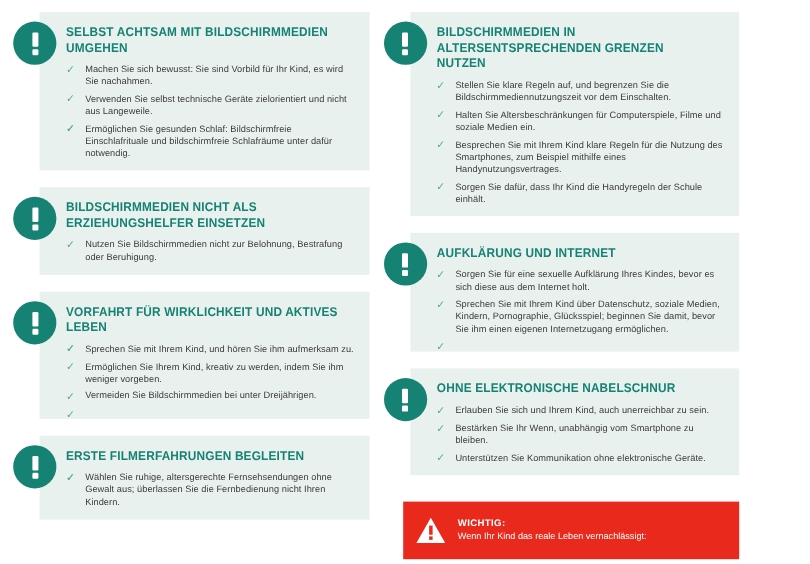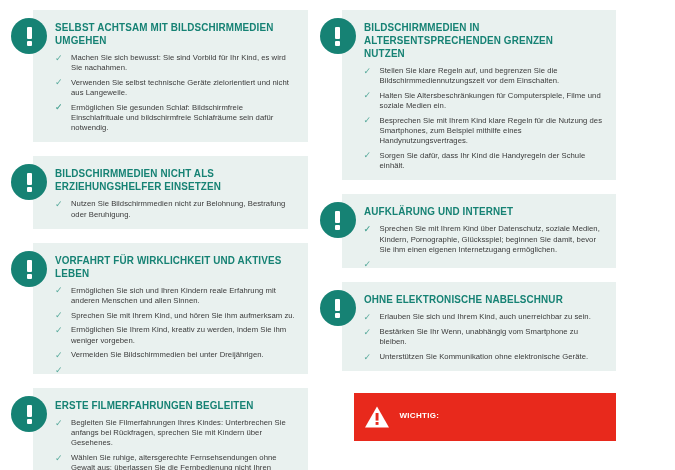--- a/index.html
+++ b/index.html
@@ -114,21 +114,21 @@
     width: 9px;
     height: 9px;
     color: #57a99b;
     font-size: 9px;
     line-height: 9px;
   }
 
   
   .warning-box {
     background: #e8291c;
-    margin-left: 34px;
+    margin-left: 16px;
     margin-top: 8px;
     padding: 9px 10px 10px 10px;
     box-sizing: border-box;
     display: flex;
     align-items: center;
     gap: 10px;
     min-height: 48px;
   }
   .warning-triangle {
     position: relative;
@@ -160,21 +160,21 @@
         <div class="icon-badge">
           <span class="bang-stem"></span>
           <span class="bang-dot"></span>
         </div>
         <div class="card-body">
           <div class="card-title">SELBST ACHTSAM MIT BILDSCHIRMMEDIEN UMGEHEN</div>
           <ul class="card-list">
             <li><span class="check-icon">✓</span><span>Machen Sie sich bewusst: Sie sind Vorbild für Ihr Kind, es wird Sie nachahmen.</span></li>
             <li><span class="check-icon">✓</span><span>Verwenden Sie selbst technische Geräte zielorientiert und nicht aus Langeweile.</span></li>
             <li><span class="check-icon">✓</span></li>
-            <li><span class="check-icon">✓</span><span>Ermöglichen Sie gesunden Schlaf: Bildschirmfreie Einschlafrituale und bildschirmfreie Schlafräume sein dafür notwendig.</span></li>
+            <li><span class="check-icon">✓</span><span>Ermöglichen Sie gesunden Schlaf: Bildschirmfreie Einschlafrituale und bildschirmfreie Schlafräume unter dafür notwendig.</span></li>
           </ul>
         </div>
       </div>
       <div class="card">
         <div class="icon-badge">
           <span class="bang-stem"></span>
           <span class="bang-dot"></span>
         </div>
         <div class="card-body">
           <div class="card-title">BILDSCHIRMMEDIEN NICHT ALS ERZIEHUNGSHELFER EINSETZEN</div>
@@ -184,37 +184,37 @@
         </div>
       </div>
       <div class="card">
         <div class="icon-badge">
           <span class="bang-stem"></span>
           <span class="bang-dot"></span>
         </div>
         <div class="card-body">
           <div class="card-title">VORFAHRT FÜR WIRKLICHKEIT UND AKTIVES LEBEN</div>
           <ul class="card-list">
-            <li><span class="check-icon">✓</span><span>Ermöglichen Sie sich und Ihren Kindern reale Erfahrung mit anderen Menschen und allen Sinnen.</span></li>
+            <li><span class="check-icon">✓</span></li>
             <li><span class="check-icon">✓</span><span>Sprechen Sie mit Ihrem Kind, und hören Sie ihm aufmerksam zu.</span></li>
             <li><span class="check-icon">✓</span><span>Ermöglichen Sie Ihrem Kind, kreativ zu werden, indem Sie ihm weniger vorgeben.</span></li>
             <li><span class="check-icon">✓</span><span>Vermeiden Sie Bildschirmmedien bei unter Dreijährigen.</span></li>
             <li><span class="check-icon">✓</span></li>
           </ul>
         </div>
       </div>
       <div class="card">
         <div class="icon-badge">
           <span class="bang-stem"></span>
           <span class="bang-dot"></span>
         </div>
         <div class="card-body">
           <div class="card-title">ERSTE FILMERFAHRUNGEN BEGLEITEN</div>
           <ul class="card-list">
-            <li><span class="check-icon">✓</span><span>Begleiten Sie Filmerfahrungen Ihres Kindes: Unterbrechen Sie anfangs bei Rückfragen, sprechen Sie mit Kindern über Gesehenes.</span></li>
+            <li><span class="check-icon">✓</span></li>
             <li><span class="check-icon">✓</span><span>Wählen Sie ruhige, altersgerechte Fernsehsendungen ohne Gewalt aus; überlassen Sie die Fernbedienung nicht Ihren Kindern.</span></li>
           </ul>
         </div>
       </div>
     </div>
 
   <div class="column" id="right-column">
       <div class="card">
         <div class="icon-badge">
           <span class="bang-stem"></span>
@@ -232,21 +232,21 @@
         </div>
       </div>
       <div class="card">
         <div class="icon-badge">
           <span class="bang-stem"></span>
           <span class="bang-dot"></span>
         </div>
         <div class="card-body">
           <div class="card-title">AUFKLÄRUNG UND INTERNET</div>
           <ul class="card-list">
-            <li><span class="check-icon">✓</span></li>
+            <li><span class="check-icon">✓</span><span>Sorgen Sie für eine sexuelle Aufklärung Ihres Kindes, bevor es sich diese aus dem Internet holt.</span></li>
             <li><span class="check-icon">✓</span><span>Sprechen Sie mit Ihrem Kind über Datenschutz, soziale Medien, Kindern, Pornographie, Glücksspiel; beginnen Sie damit, bevor Sie ihm einen eigenen Internetzugang ermöglichen.</span></li>
             <li><span class="check-icon">✓</span></li>
           </ul>
         </div>
       </div>
       <div class="card">
         <div class="icon-badge">
           <span class="bang-stem"></span>
           <span class="bang-dot"></span>
         </div>
@@ -260,17 +260,18 @@
         </div>
       </div>
       <div class="warning-box">
         <div class="warning-triangle"><svg width="26" height="24" viewBox="0 0 26 24" aria-hidden="true">
             <path d="M13 1.5 L25 22.5 L1 22.5 Z" fill="#ffffff"></path>
             <rect x="11.6" y="8" width="2.9" height="7.6" fill="#e8291c"></rect>
             <rect x="11.6" y="17" width="2.9" height="2.9" fill="#e8291c"></rect>
           </svg></div>
         <div class="warning-text">
           <span class="warning-title">WICHTIG:</span>
+          <span class="warning-line">Wenn Ihr Kind das reale Leben vernachlässigt:</span>
         </div>
       </div>
     </div>
 
 </div>
 
 </body></html>

